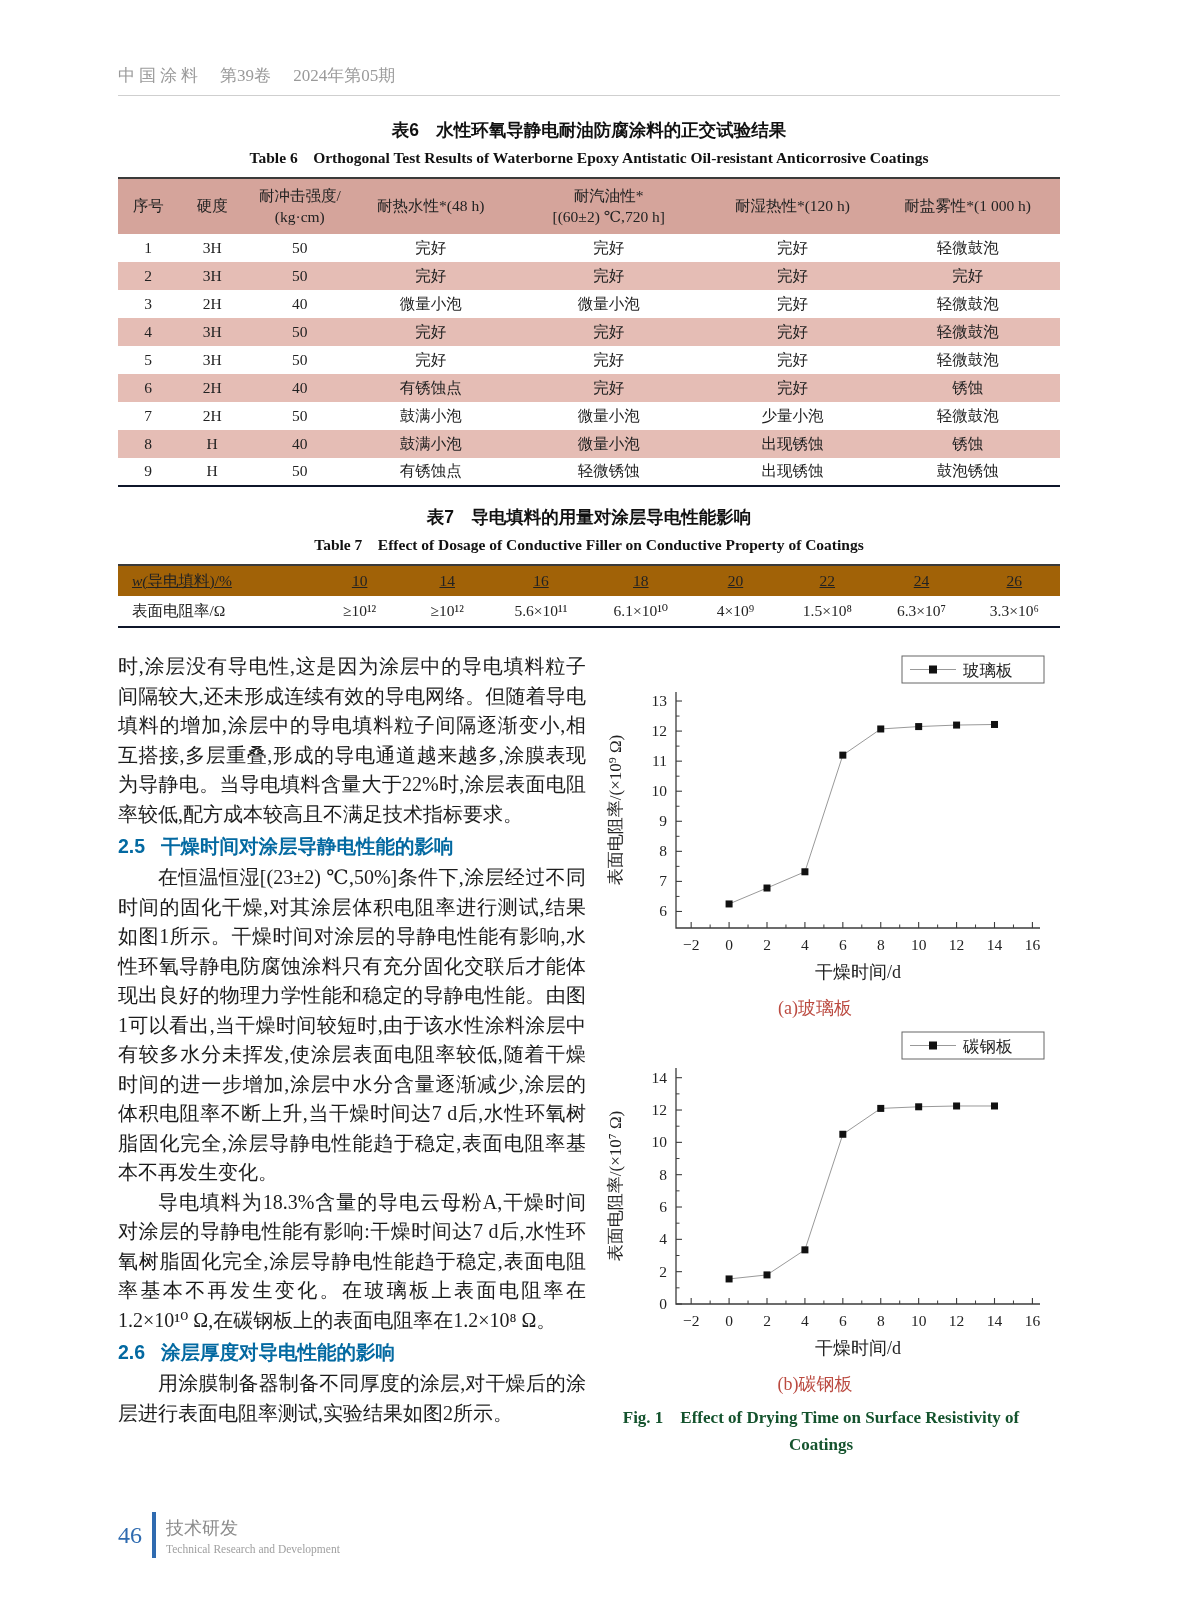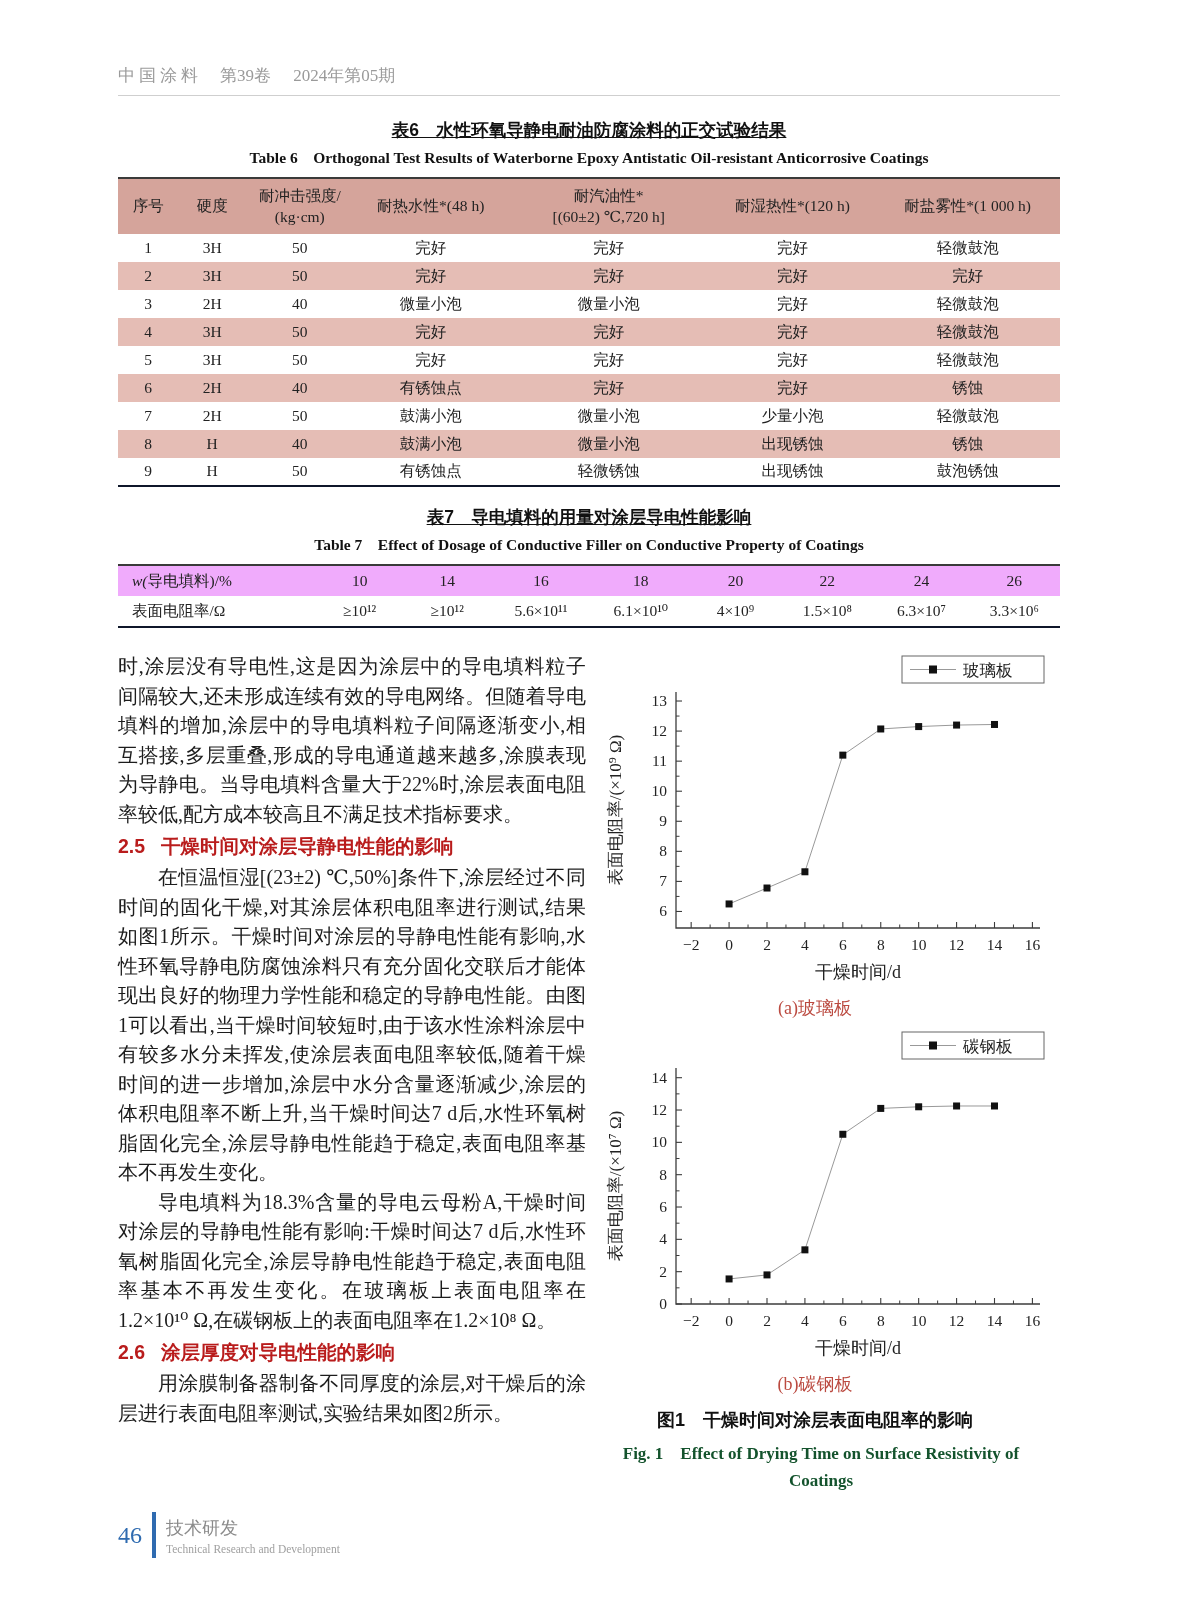--- a/index.html
+++ b/index.html
@@ -10,43 +10,43 @@
   }
   .page{padding:0 118px;}
   
   .pg-header{display:flex;align-items:flex-end;
     padding-top:64px;color:#9a9a9a;font-size:17px;}
   .pg-header .journal{letter-spacing:4px;}
   .pg-header .issue span{margin-left:18px;}
   .pg-rule{border-bottom:1px solid #cfcfcf;margin-top:8px;}
   
   .tbl-title-zh{margin-top:22px;text-align:center;font-size:17.5px;font-weight:bold;
-    font-family:"Liberation Sans","DejaVu Sans",sans-serif;color:#111;text-decoration:underline;}
+    font-family:"Liberation Sans","DejaVu Sans",sans-serif;color:#111;}
   .tbl-title-en{margin-top:6px;text-align:center;font-size:15.5px;font-weight:bold;color:#111;}
   
   table.datatbl{width:100%;border-collapse:collapse;margin-top:8px;
     font-size:15.5px;color:#222;border-top:2px solid #3a3a3a;border-bottom:2px solid #0f172a;}
   table.datatbl th,table.datatbl td{font-weight:normal;text-align:center;
     vertical-align:middle;padding:3px 2px;white-space:pre-line;line-height:1.35;}
   table.t6 thead tr{background:#d5a49b;height:56px;}
   table.t6 tbody tr{height:28px;}
   table.t6 tbody tr:nth-child(even){background:#e5bdb5;}
   table.t7 tbody tr{height:31px;}
-  table.t7 tbody tr:first-child{background:#f0abfc;}
+  table.t7 tbody tr:first-child{background:#a16207;text-decoration:underline;}
   table.t7 tbody td:first-child{text-align:left;padding-left:14px;}
   table.t7 tbody tr:first-child td:first-child::first-letter{font-style:italic;}
   
   .tbl-note{margin:10px 0 0 30px;color:#a9443c;font-size:15.5px;}
   
   .cols{display:flex;margin-top:24px;}
   .col-left{width:468px;flex:none;font-size:20px;line-height:29.5px;text-align:justify;}
   .col-left p{margin:0;text-indent:2em;}
   .col-left p.noindent{text-indent:0;}
   .sec-head{margin:3px 0 2px 0;font-family:"Liberation Sans","DejaVu Sans",sans-serif;
-    font-weight:bold;color:#b91c1c;font-size:19.5px;line-height:29px;}
+    font-weight:bold;color:#0369a1;font-size:19.5px;line-height:29px;}
   .sec-head .num{margin-right:16px;}
   .col-right{flex:1;padding-left:14px;}
   
   .chart-block{width:452px;margin:0 auto;}
   .chart-caption{text-align:center;color:#bb4a40;font-size:18px;margin:2px 0 8px 0;
     padding-right:30px;}
   .fig-caption-zh{text-align:center;font-family:"Liberation Sans","DejaVu Sans",sans-serif;
     font-weight:bold;font-size:18px;color:#111;margin-top:12px;padding-right:30px;}
   .fig-caption-en{text-align:center;font-weight:bold;font-size:17px;color:#14532d;
     margin-top:8px;line-height:1.6;padding:0 18px 0 0;}
@@ -384,21 +384,20 @@
             <rect x="387.00000000000006" y="74.48630136986301" width="7" height="7" fill="#111111"></rect>
             <g>
               <rect x="298" y="4" width="142" height="27" fill="#fff" stroke="#666" stroke-width="1"></rect>
               <line x1="306" y1="17.5" x2="352" y2="17.5" stroke="#999" stroke-width="1"></line>
               <rect x="325" y="13.5" width="8" height="8" fill="#111"></rect>
               <text x="359" y="23.5" font-size="16.5">碳钢板</text>
             </g>
           </svg>
         <div class="chart-caption">(b)碳钢板</div>
       </div>
-      <div class="fig-caption-zh">图1　干燥时间对涂层表面电阻率的影响</div>
       <div class="fig-caption-en">Fig. 1　Effect of Drying Time on Surface Resistivity of Coatings</div>
     </div>
 
   </div>
 
   <div class="pg-footer">
     <span class="pagenum">46</span>
     <span class="vbar"></span>
     <span>
       <div class="f-zh">技术研发</div>

